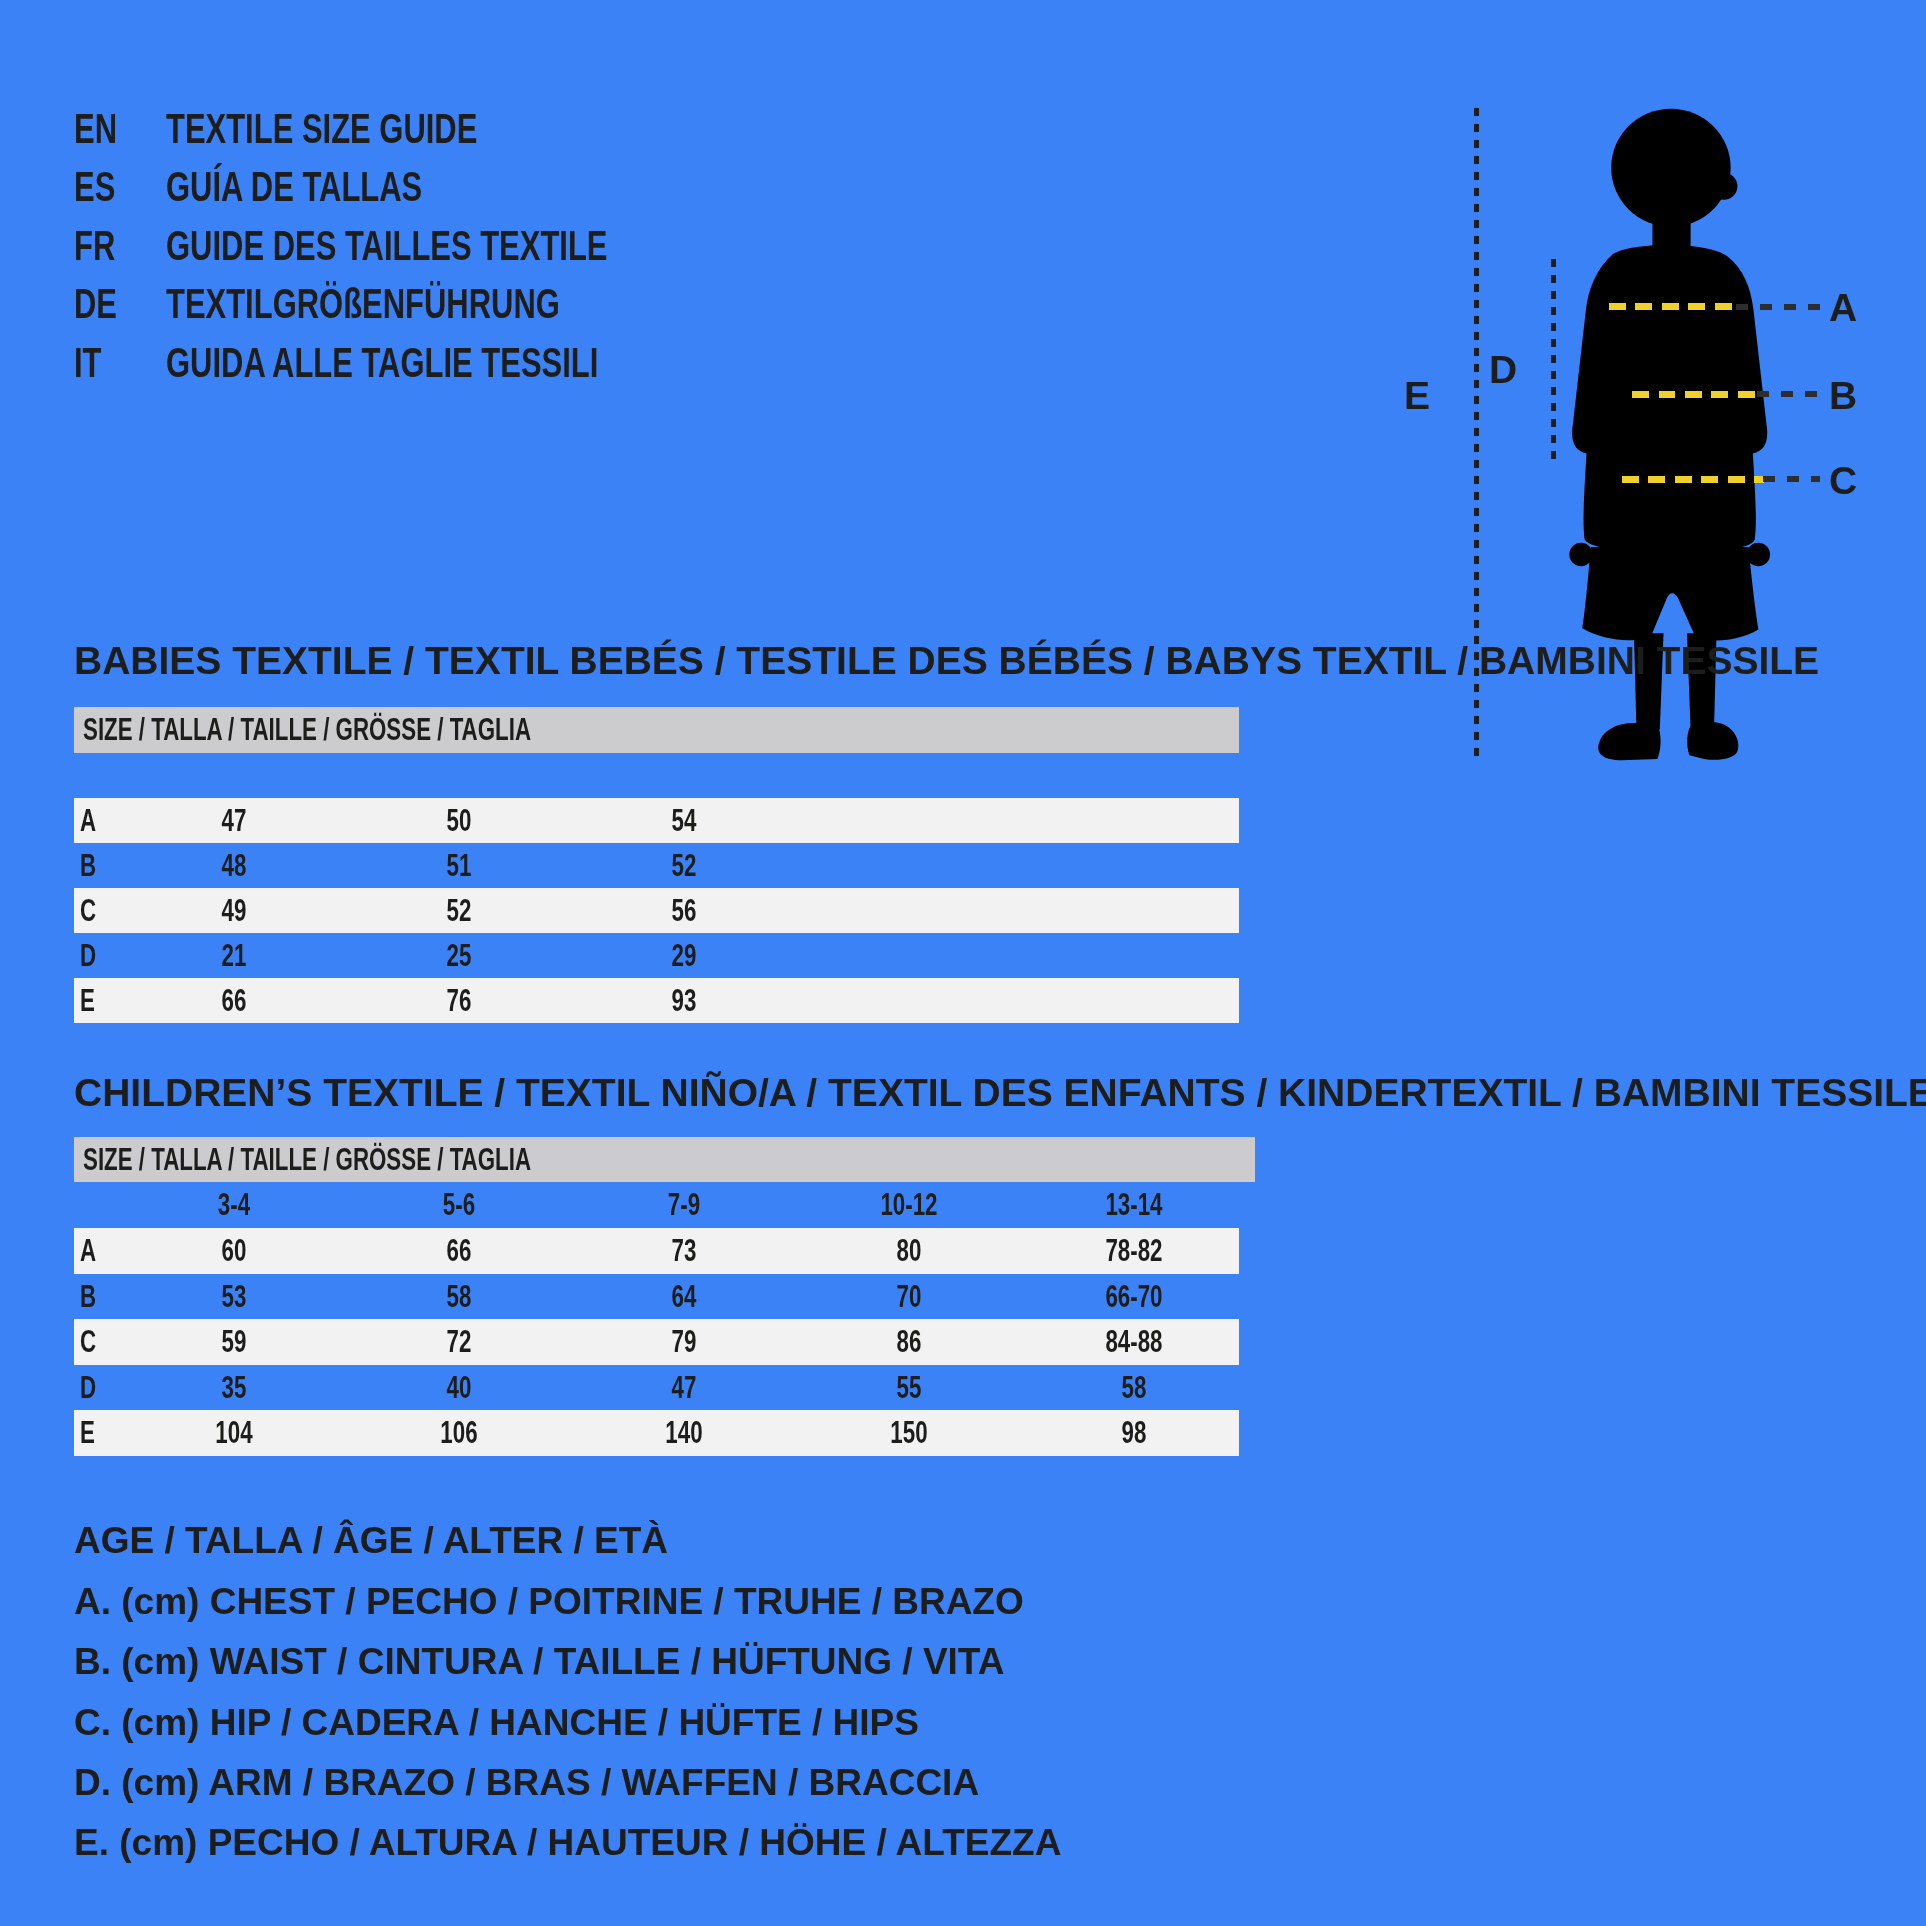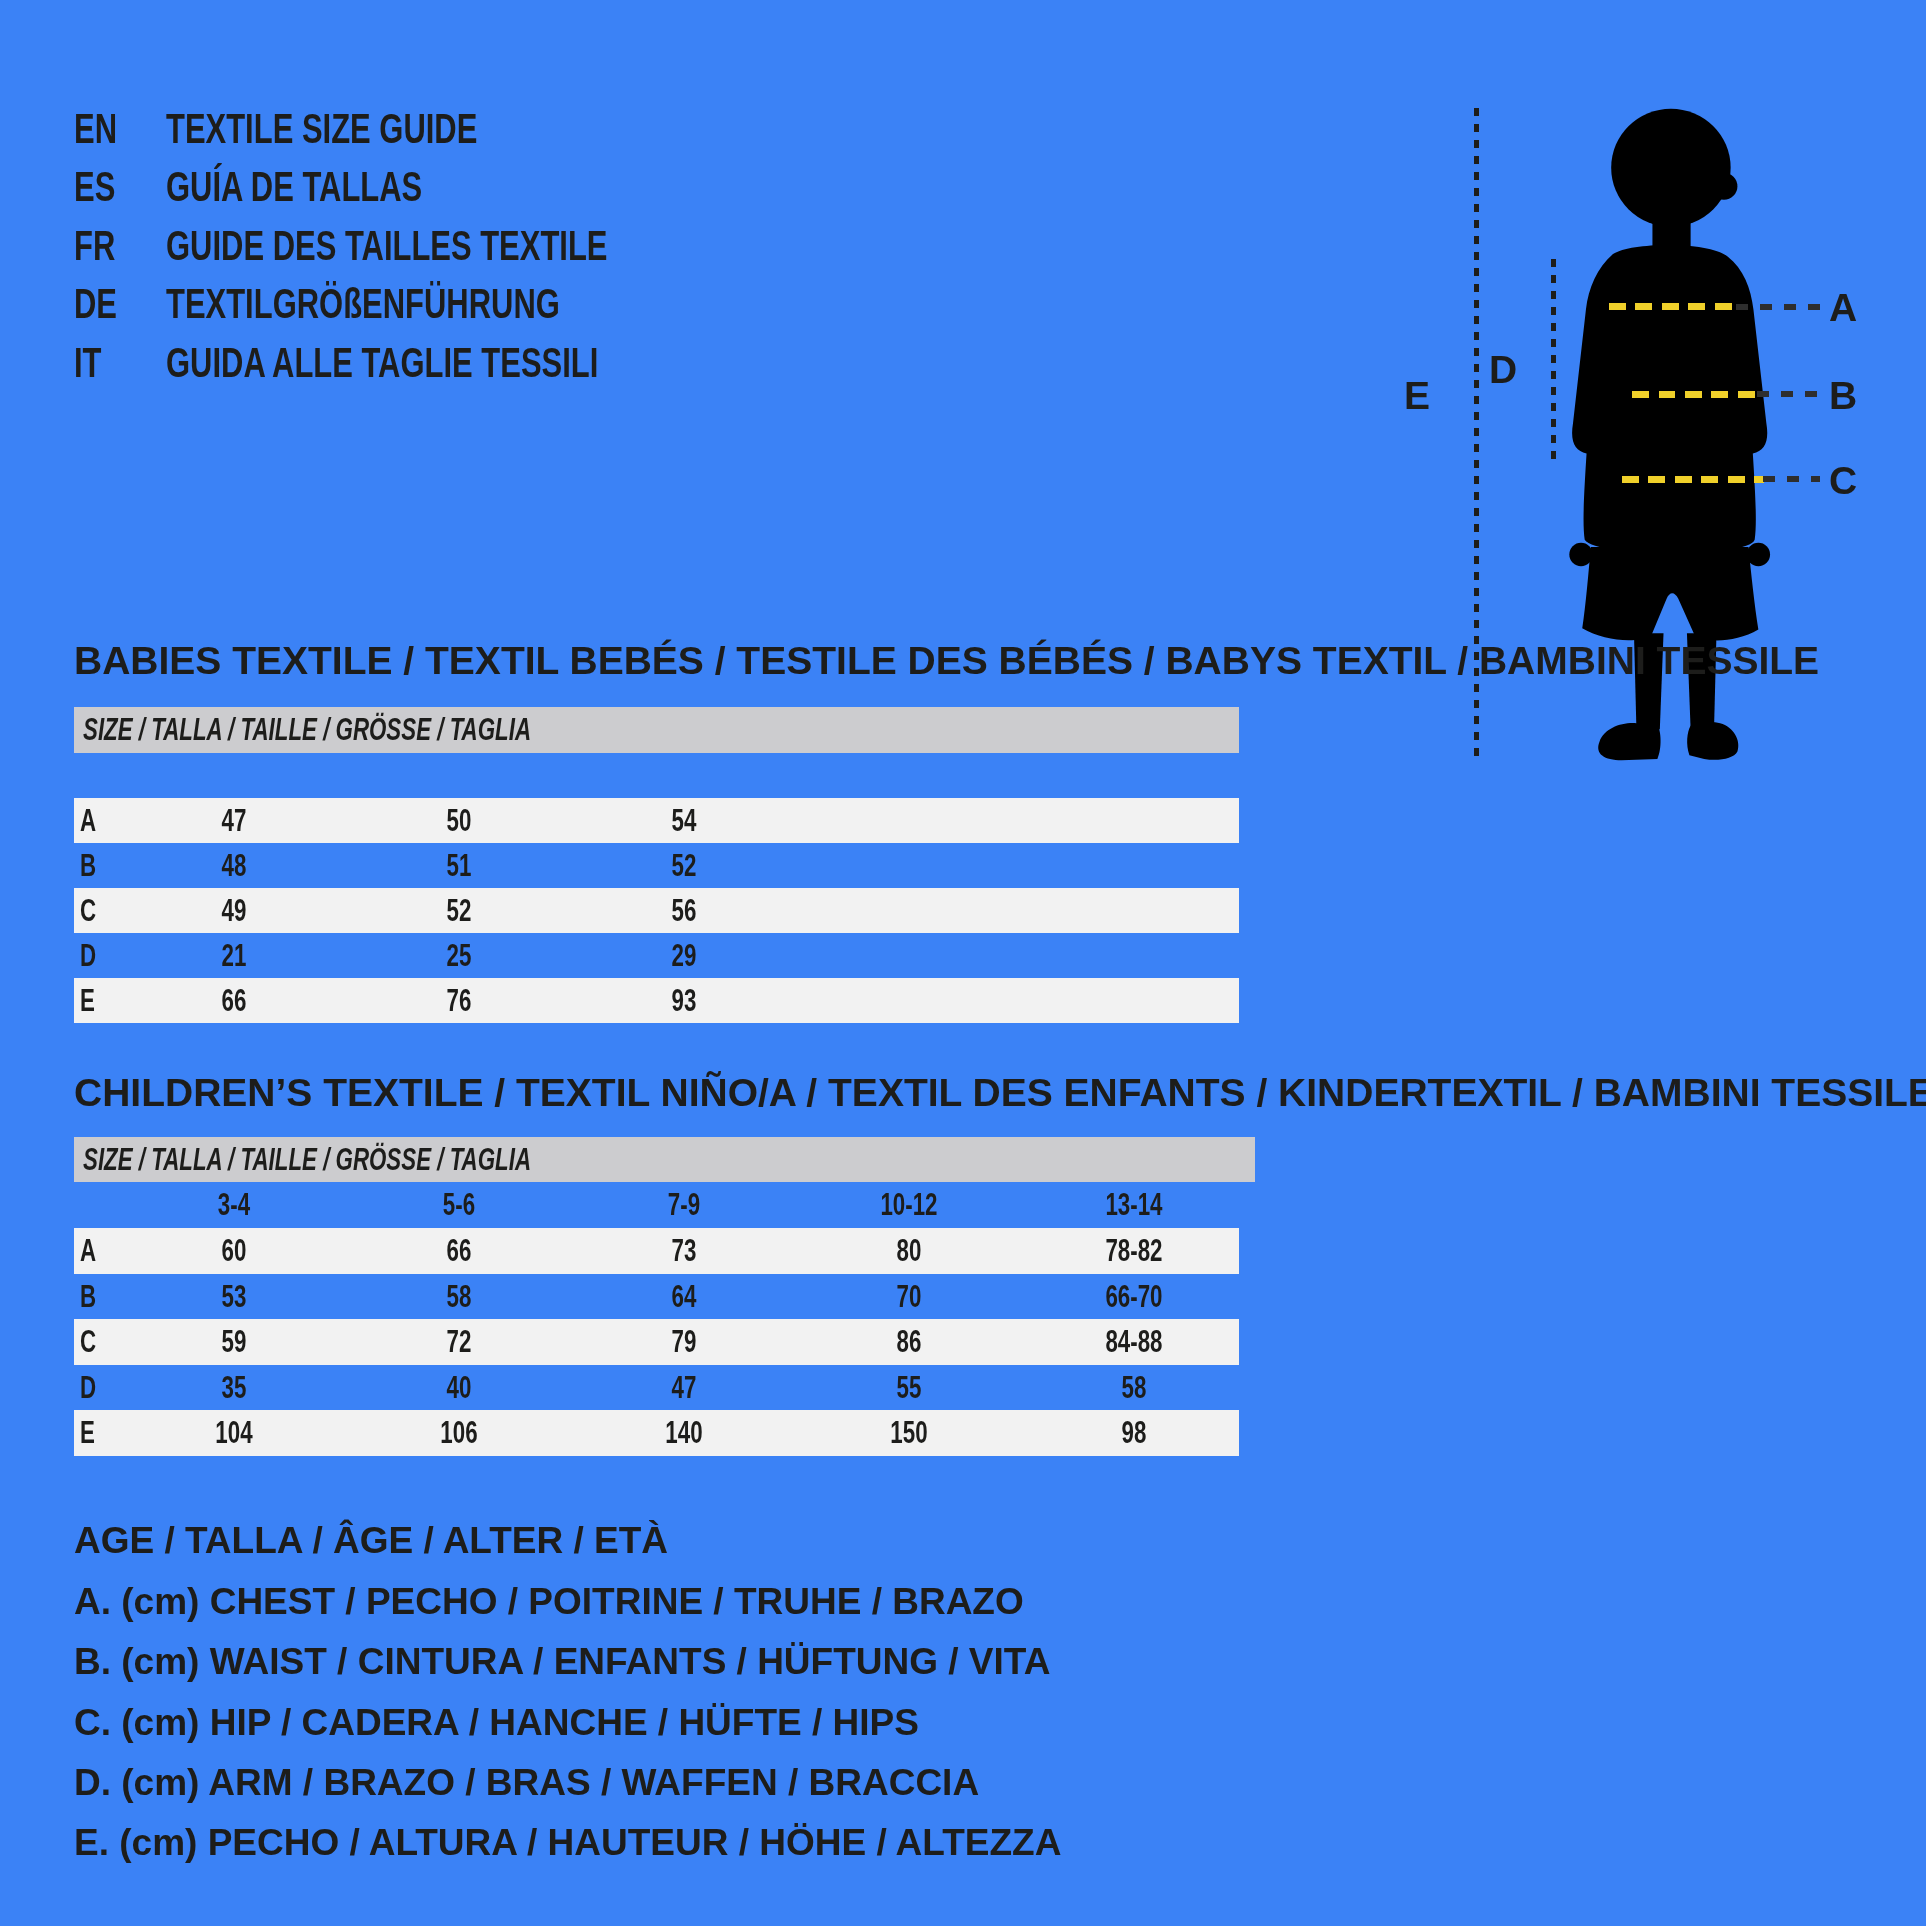--- a/index.html
+++ b/index.html
@@ -9,21 +9,21 @@
   
   .cond{font-weight:bold;transform:scaleX(0.72);transform-origin:0 50%;white-space:nowrap;}
   .cond-c{font-weight:bold;transform:scaleX(0.72);transform-origin:50% 50%;white-space:nowrap;}
   
   .lang-row{position:absolute;left:74px;height:59px;line-height:59px;font-size:43px;}
   .lang-code{position:absolute;left:0;top:0;}
   .lang-label{position:absolute;left:92px;top:0;}
   
   .sec-title{position:absolute;left:74px;font-size:39px;line-height:46px;}
   
-  .size-bar{position:absolute;left:74px;height:46px;background:#cccccf;font-style:italic;}
+  .size-bar{position:absolute;left:74px;height:46px;background:#cccccf;}
   .size-bar-text{position:absolute;left:8.6px;top:0;font-size:31px;line-height:46px;}
   
   .trow{position:absolute;left:74px;width:1165px;height:45px;}
   .stripe{background:#f2f2f2;}
   .cell{position:absolute;top:0;height:45px;line-height:45px;font-size:31px;text-align:center;width:148px;}
   .cell.c1{left:86px;} .cell.c2{left:311px;} .cell.c3{left:536px;}
   .cell.c4{left:761px;} .cell.c5{left:986px;}
   .rlabel{position:absolute;left:6.2px;top:0;height:45px;line-height:45px;font-size:31px;width:74px;text-align:left;}
   
   .legend-line{position:absolute;left:74px;height:44px;line-height:44px;font-size:37px;}
@@ -206,21 +206,21 @@
   </div>
 
   <div>
     <div class="legend-line" style="top:1519px;">
       <span class="cond">AGE / TALLA / ÂGE / ALTER / ETÀ</span>
     </div>
     <div class="legend-line" style="top:1580px;">
       <span class="cond">A. (cm) CHEST / PECHO / POITRINE / TRUHE / BRAZO</span>
     </div>
     <div class="legend-line" style="top:1640px;">
-      <span class="cond">B. (cm) WAIST / CINTURA / ENFANTS / HÜFTUNG / VITA</span>
+      <span class="cond">B. (cm) WAIST / CINTURA / TAILLE / HÜFTUNG / VITA</span>
     </div>
     <div class="legend-line" style="top:1701px;">
       <span class="cond">C. (cm) HIP / CADERA / HANCHE / HÜFTE / HIPS</span>
     </div>
     <div class="legend-line" style="top:1761px;">
       <span class="cond">D. (cm) ARM / BRAZO / BRAS / WAFFEN / BRACCIA</span>
     </div>
     <div class="legend-line" style="top:1821px;">
       <span class="cond">E. (cm) PECHO / ALTURA / HAUTEUR / HÖHE / ALTEZZA</span>
     </div>

